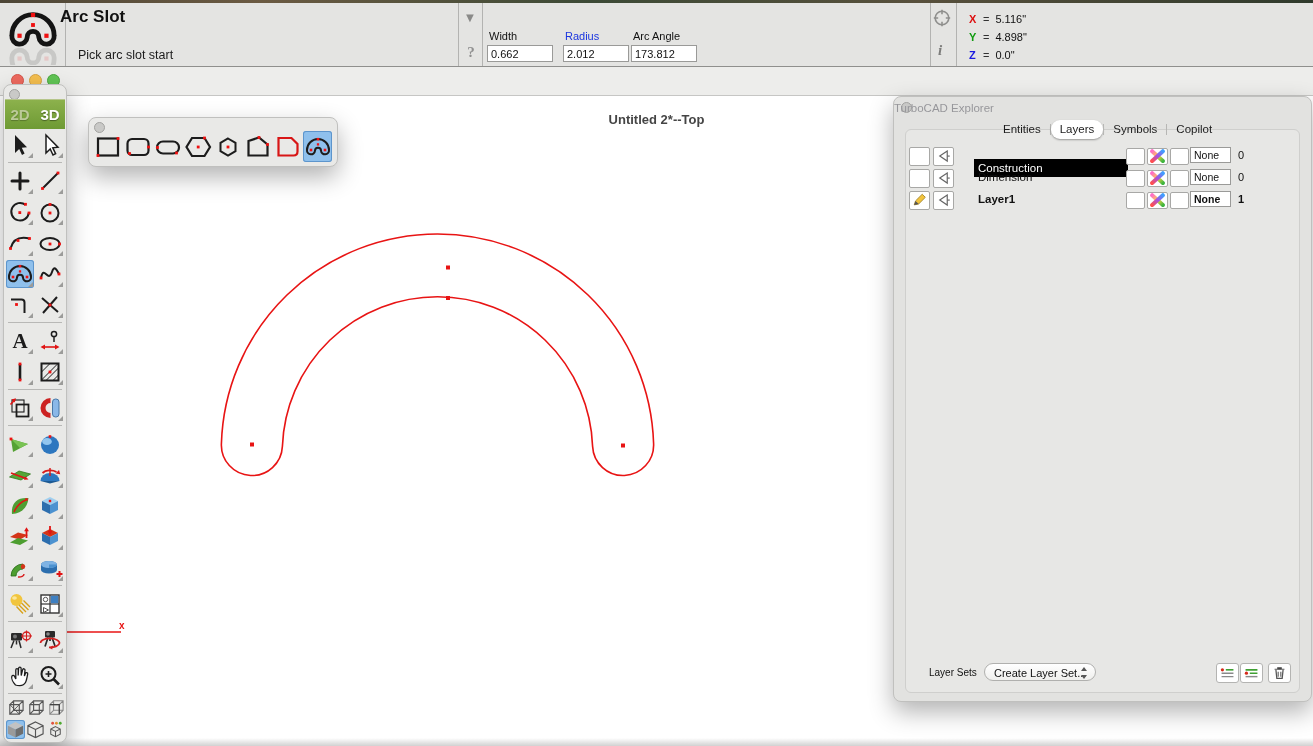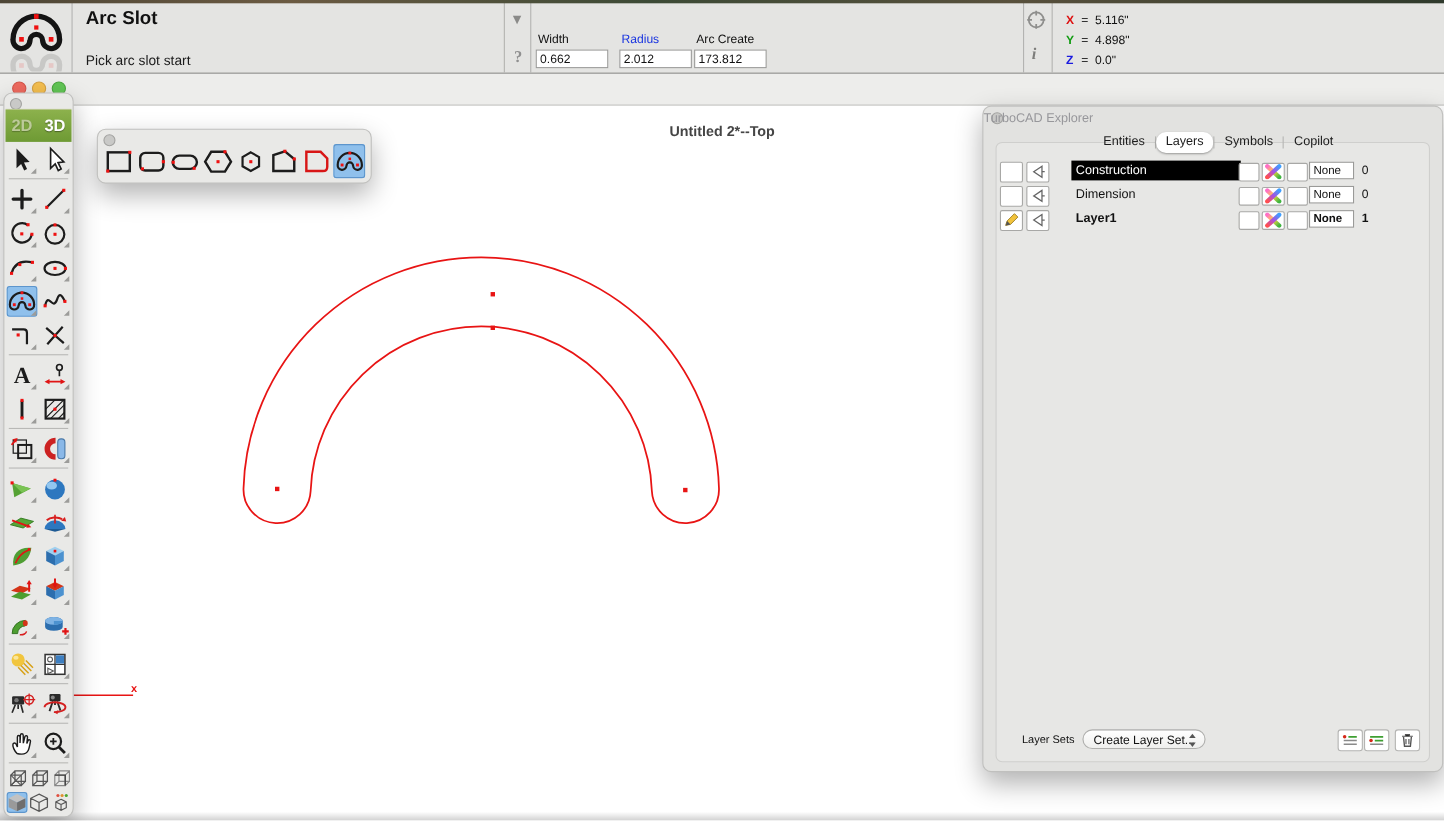--- a/index.html
+++ b/index.html
@@ -9,21 +9,21 @@
   
   .desktop-strip{position:absolute;left:0;top:0;width:1313px;height:3px;z-index:12;
     background:linear-gradient(90deg,#4d4636,#6b5a42 20%,#3c4a36 45%,#58503c 70%,#2f3a2c 100%);}
   
   .toolbar{position:absolute;left:0;top:2px;width:1313px;height:64px;background:#e4e4e2;
     border-bottom:1px solid #8f8f8d;z-index:10;}
   .tb-divider{position:absolute;top:0;width:1px;height:64px;background:#b3b3b1;}
   .tool-icon-wrap{position:absolute;left:6px;top:1px;width:56px;height:62px;overflow:hidden;}
   .tool-icon-main{position:absolute;left:2px;top:2px;}
   .tool-icon-refl{position:absolute;left:2px;top:40px;transform:scaleY(-1);opacity:.13;}
-  .tb-title{position:absolute;left:78px;top:5px;font-size:17px;font-weight:700;color:#111;}
+  .tb-title{position:absolute;left:60px;top:5px;font-size:17px;font-weight:700;color:#111;}
   .tb-status{position:absolute;left:78px;top:46px;font-size:12.5px;color:#1c1c1c;}
   .tb-dd{position:absolute;left:462px;top:8px;width:16px;text-align:center;font-size:13px;color:#8a8a88;cursor:default;}
   .tb-help{position:absolute;left:463px;top:42px;width:16px;text-align:center;font-size:15px;font-weight:700;color:#909090;font-family:"Liberation Serif",serif;}
   .field{position:absolute;top:0;height:64px;}
   .field .flabel{position:absolute;top:28px;left:2px;font-size:11px;color:#111;white-space:nowrap;}
   .field input{position:absolute;top:43px;left:0;width:58px;height:15px;border:1px solid #9a9a98;
     background:#fff;font-size:11px;font-family:inherit;padding:0 3px;color:#111;}
   .tb-crosshair{position:absolute;left:933px;top:7px;}
   .tb-info{position:absolute;left:938px;top:40px;font-size:15px;font-weight:700;font-style:italic;
     color:#7d7d7b;font-family:"Liberation Serif",serif;}
@@ -137,21 +137,21 @@
 
     <div class="field" id="field-0" style="left:487px">
       <span class="flabel" style="color: rgb(17, 17, 17); text-align: right;">Width</span>
       <input value="0.662" style="">
     </div>
     <div class="field" id="field-1" style="left:563px">
       <span class="flabel" style="color: rgb(26, 53, 224);">Radius</span>
       <input value="2.012" style="">
     </div>
     <div class="field" id="field-2" style="left:631px">
-      <span class="flabel" style="color: rgb(17, 17, 17);">Arc Create</span>
+      <span class="flabel" style="color: rgb(17, 17, 17);">Arc Angle</span>
       <input value="173.812" style="">
     </div>
 
     <div class="tb-divider" style="left:930px"></div>
     <div class="tb-crosshair" id="crosshair-icon"><svg width="18" height="18" viewBox="0 0 18 18">
           <circle cx="9" cy="9" r="6.8" fill="none" stroke="#8f8f8d" stroke-width="1.6"></circle>
           <path d="M9,0.8 V5.2 M9,12.8 V17.2 M0.8,9 H5.2 M12.8,9 H17.2" stroke="#8f8f8d" stroke-width="1.6"></path>
         </svg></div>
     <div class="tb-info">i</div>
     <div class="tb-divider" style="left:956px"></div>
@@ -607,21 +607,21 @@
     </div>
     <div id="layer-rows">
         <div>
           <div class="lbox" style="left:15px;top:49.5px;width:19px;height:17px"></div>
           <div class="lbox" style="left:39px;top:49.5px;width:19px;height:17px">
             <svg width="15" height="14.166666666666666" viewBox="0 0 18 17">
               <path d="M13.5,2.5 L4.5,8.5 L13.5,14.5 Z" fill="none" stroke="#666" stroke-width="1.4"></path>
               <line x1="13.5" y1="8.5" x2="16.5" y2="8.5" stroke="#666" stroke-width="1.4"></line>
             </svg>
           </div>
-          <div class="lname selected " style="left:80px;top:49px">Construction</div>
+          <div class="lname selected " style="left:80px;top:62px">Construction</div>
           <div class="lbox" style="left:232px;top:50.5px;width:17px;height:15px"></div>
           <div class="lbox" style="left:253px;top:50.5px;width:19px;height:15px">
             <svg width="17" height="14.315789473684209" viewBox="0 0 19 16">
               <defs>
                 <linearGradient id="ra1" x1="0" y1="0" x2="1" y2="1">
                   <stop offset="0" stop-color="#ff6ec7"></stop>
                   <stop offset="0.5" stop-color="#ffd840"></stop>
                   <stop offset="1" stop-color="#3fb53f"></stop>
                 </linearGradient>
                 <linearGradient id="rb1" x1="1" y1="0" x2="0" y2="1">

